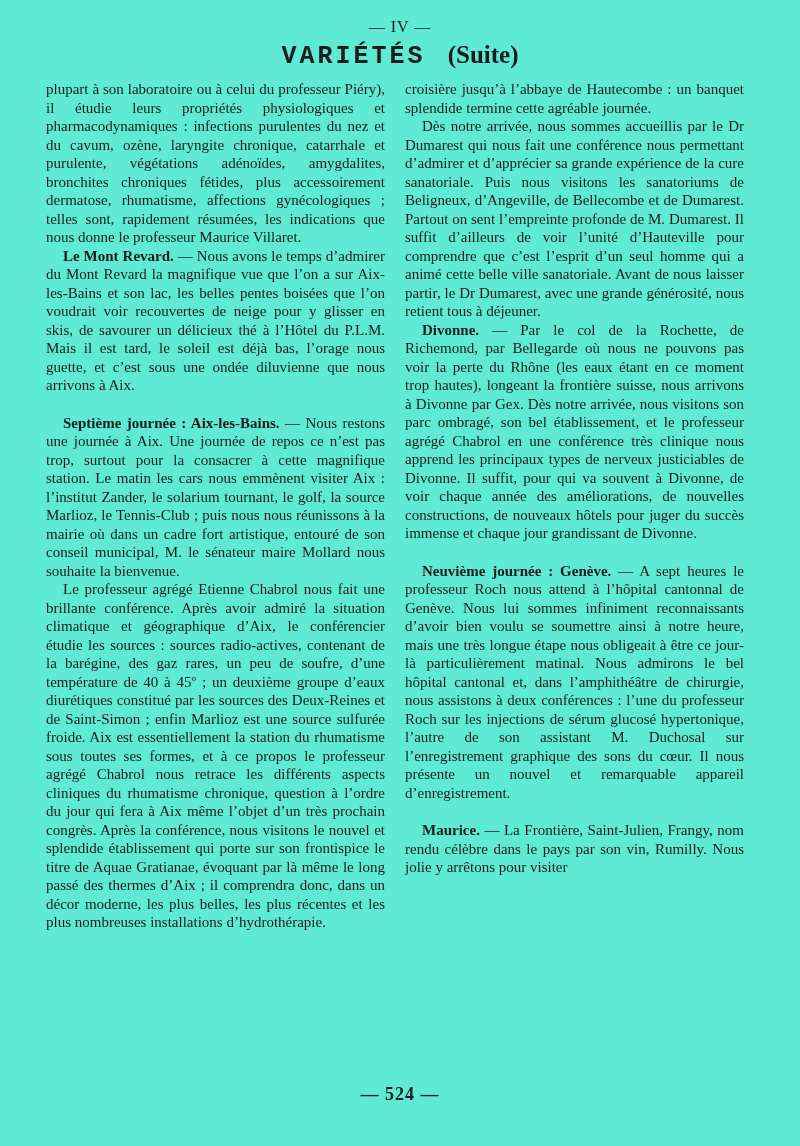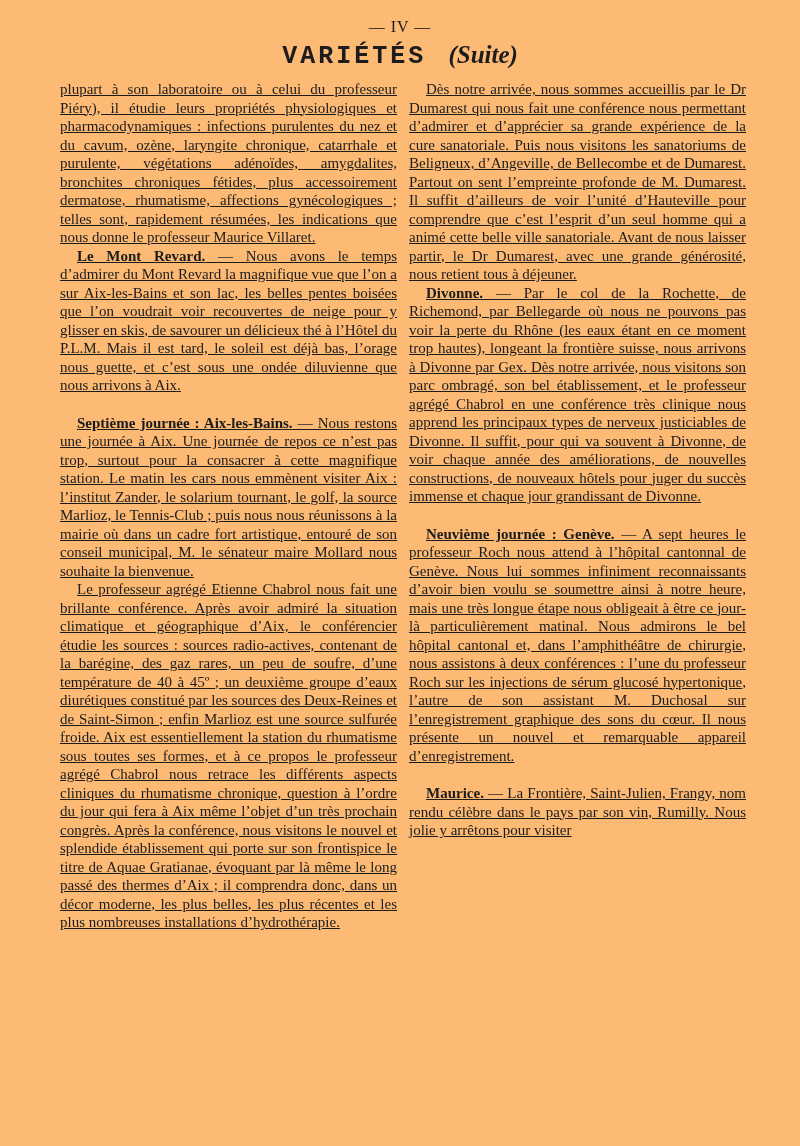--- a/index.html
+++ b/index.html
@@ -7,48 +7,46 @@
     padding: 0;
     background: #fbfaf6;
     font-family: "Liberation Serif", "DejaVu Serif", serif;
     color: #1c1c1c;
   }
   .page {
     position: relative;
     width: 800px;
     height: 1146px;
     overflow: hidden;
-    background: #fdba74;
+    background: #5eead4;
   }
   .roman-header {
     text-align: center;
     padding-top: 18px;
     font-size: 16px;
     letter-spacing: 1px;
   }
   .page-title {
     text-align: center;
     margin-top: 5px;
     font-size: 25px;
     font-weight: bold;
   }
   .page-title .title-main {
     letter-spacing: 3px;
     font-family: Liberation Mono, monospace;
   }
   .page-title .title-suffix {
-    font-style: italic;
     letter-spacing: 0px;
     margin-left: 16px;
   }
   .columns {
     display: flex;
-    gap: 12px;
-    padding: 9px 54px 0 60px;
-    text-decoration: underline;
+    gap: 20px;
+    padding: 9px 54px 0 46px;
   }
   .col {
     width: 339px;
     text-align: justify;
     font-size: 15px;
     line-height: 18.5px;
     hyphens: auto;
     -webkit-hyphens: auto;
   }
   .col p {
@@ -89,22 +87,24 @@
   <div class="columns">
 
     <div class="col">
       <p class="flush"><span>plupart à son laboratoire ou à celui du professeur Piéry), il étudie leurs propriétés physiologiques et pharmacodynamiques : infections purulentes du nez et du cavum, ozène, laryngite chronique, catarrhale et purulente, végétations adénoïdes, amygdalites, bronchites chroniques fétides, plus accessoirement dermatose, rhumatisme, affections gynécologiques ; telles sont, rapidement résumées, les indications que nous donne le professeur Maurice Villaret.</span></p>
       <p><span class="lead">Le Mont Revard.</span><span> — Nous avons le temps d’admirer du Mont Revard la magnifique vue que l’on a sur Aix-les-Bains et son lac, les belles pentes boisées que l’on voudrait voir recouvertes de neige pour y glisser en skis, de savourer un délicieux thé à l’Hôtel du P.L.M. Mais il est tard, le soleil est déjà bas, l’orage nous guette, et c’est sous une ondée diluvienne que nous arrivons à Aix.</span></p>
       <p class="gap"><span class="lead">Septième journée : Aix-les-Bains.</span><span> — Nous restons une journée à Aix. Une journée de repos ce n’est pas trop, surtout pour la consacrer à cette magnifique station. Le matin les cars nous emmènent visiter Aix : l’institut Zander, le solarium tournant, le golf, la source Marlioz, le Tennis-Club ; puis nous nous réunissons à la mairie où dans un cadre fort artistique, entouré de son conseil municipal, M. le sénateur maire Mollard nous souhaite la bienvenue.</span></p>
       <p><span>Le professeur agrégé Etienne Chabrol nous fait une brillante conférence. Après avoir admiré la situation climatique et géographique d’Aix, le conférencier étudie les sources : sources radio-actives, contenant de la barégine, des gaz rares, un peu de soufre, d’une température de 40 à 45º ; un deuxième groupe d’eaux diurétiques constitué par les sources des Deux-Reines et de Saint-Simon ; enfin Marlioz est une source sulfurée froide. Aix est essentiellement la station du rhumatisme sous toutes ses formes, et à ce propos le professeur agrégé Chabrol nous retrace les différents aspects cliniques du rhumatisme chronique, question à l’ordre du jour qui fera à Aix même l’objet d’un très prochain congrès. Après la conférence, nous visitons le nouvel et splendide établissement qui porte sur son frontispice le titre de Aquae Gratianae, évoquant par là même le long passé des thermes d’Aix ; il comprendra donc, dans un décor moderne, les plus belles, les plus récentes et les plus nombreuses installations d’hydrothérapie.</span></p>
     </div>
 
     <div class="col">
+      <p class="flush"><span>croisière jusqu’à l’abbaye de Hautecombe : un banquet splendide termine cette agréable journée.</span></p>
       <p><span>Dès notre arrivée, nous sommes accueillis par le Dr Dumarest qui nous fait une conférence nous permettant d’admirer et d’apprécier sa grande expérience de la cure sanatoriale. Puis nous visitons les sanatoriums de Beligneux, d’Angeville, de Bellecombe et de Dumarest. Partout on sent l’empreinte profonde de M. Dumarest. Il suffit d’ailleurs de voir l’unité d’Hauteville pour comprendre que c’est l’esprit d’un seul homme qui a animé cette belle ville sanatoriale. Avant de nous laisser partir, le Dr Dumarest, avec une grande générosité, nous retient tous à déjeuner.</span></p>
       <p><span class="lead">Divonne.</span><span> — Par le col de la Rochette, de Richemond, par Bellegarde où nous ne pouvons pas voir la perte du Rhône (les eaux étant en ce moment trop hautes), longeant la frontière suisse, nous arrivons à Divonne par Gex. Dès notre arrivée, nous visitons son parc ombragé, son bel établissement, et le professeur agrégé Chabrol en une conférence très clinique nous apprend les principaux types de nerveux justiciables de Divonne. Il suffit, pour qui va souvent à Divonne, de voir chaque année des améliorations, de nouvelles constructions, de nouveaux hôtels pour juger du succès immense et chaque jour grandissant de Divonne.</span></p>
       <p class="gap"><span class="lead">Neuvième journée : Genève.</span><span> — A sept heures le professeur Roch nous attend à l’hôpital cantonnal de Genève. Nous lui sommes infiniment reconnaissants d’avoir bien voulu se soumettre ainsi à notre heure, mais une très longue étape nous obligeait à être ce jour-là particulièrement matinal. Nous admirons le bel hôpital cantonal et, dans l’amphithéâtre de chirurgie, nous assistons à deux conférences : l’une du professeur Roch sur les injections de sérum glucosé hypertonique, l’autre de son assistant M. Duchosal sur l’enregistrement graphique des sons du cœur. Il nous présente un nouvel et remarquable appareil d’enregistrement.</span></p>
       <p class="gap"><span class="lead">Maurice.</span><span> — La Frontière, Saint-Julien, Frangy, nom rendu célèbre dans le pays par son vin, Rumilly. Nous jolie y arrêtons pour visiter</span></p>
     </div>
 
   </div>
 
+  <div class="footer">— 524 —</div>
 
 </div>
 
 </body></html>

